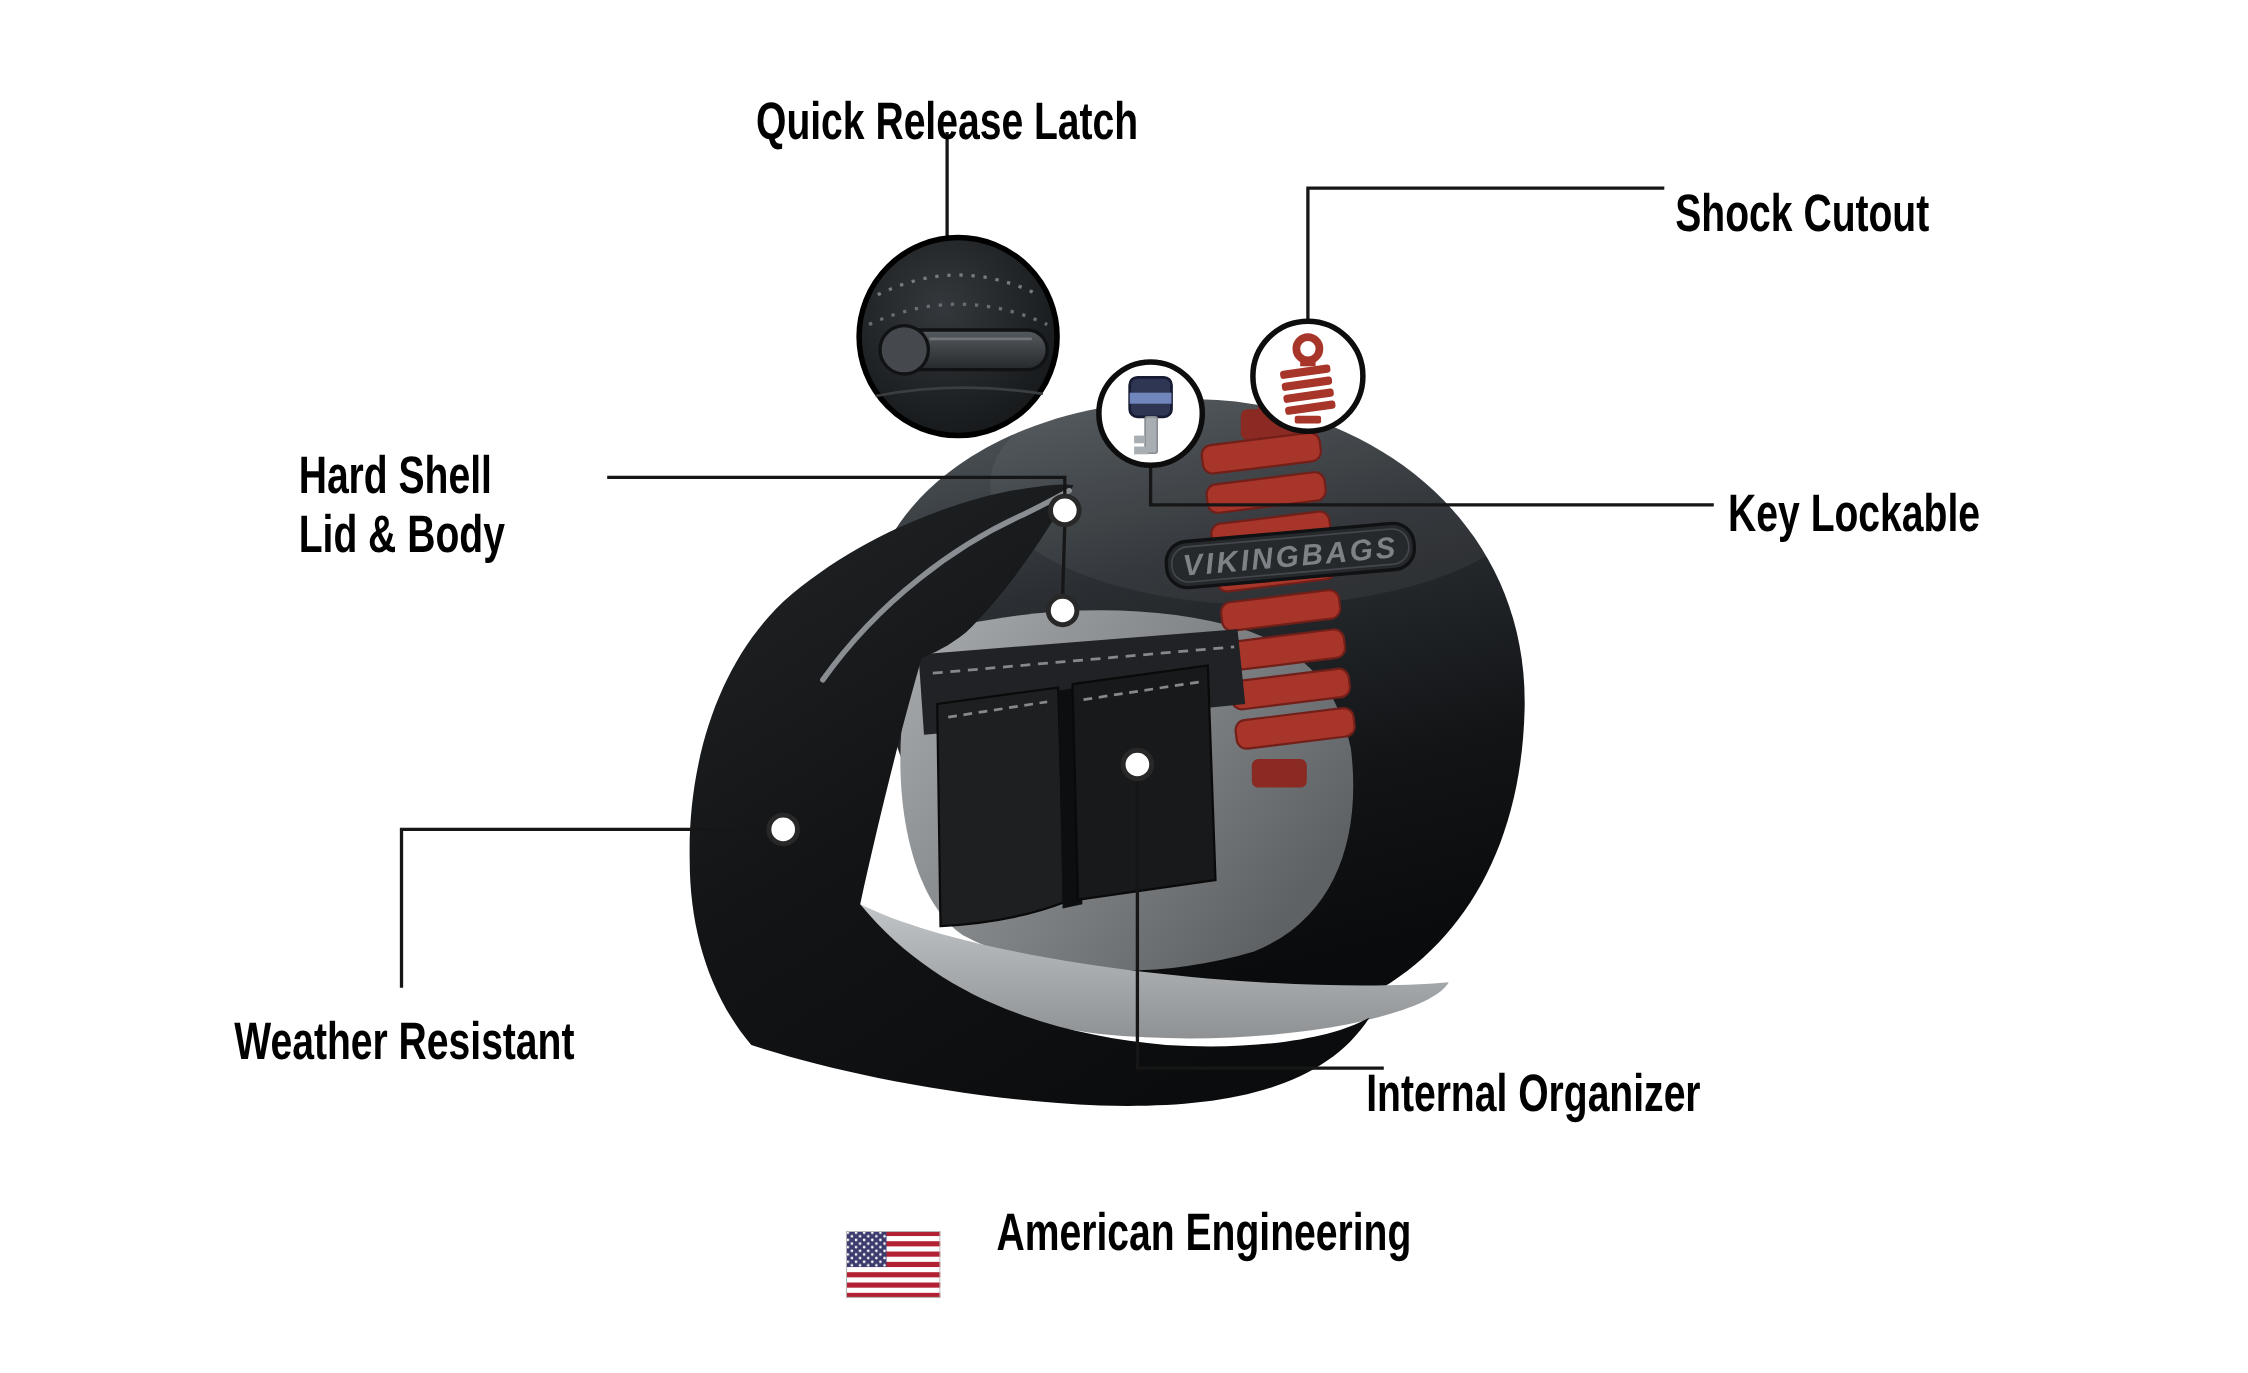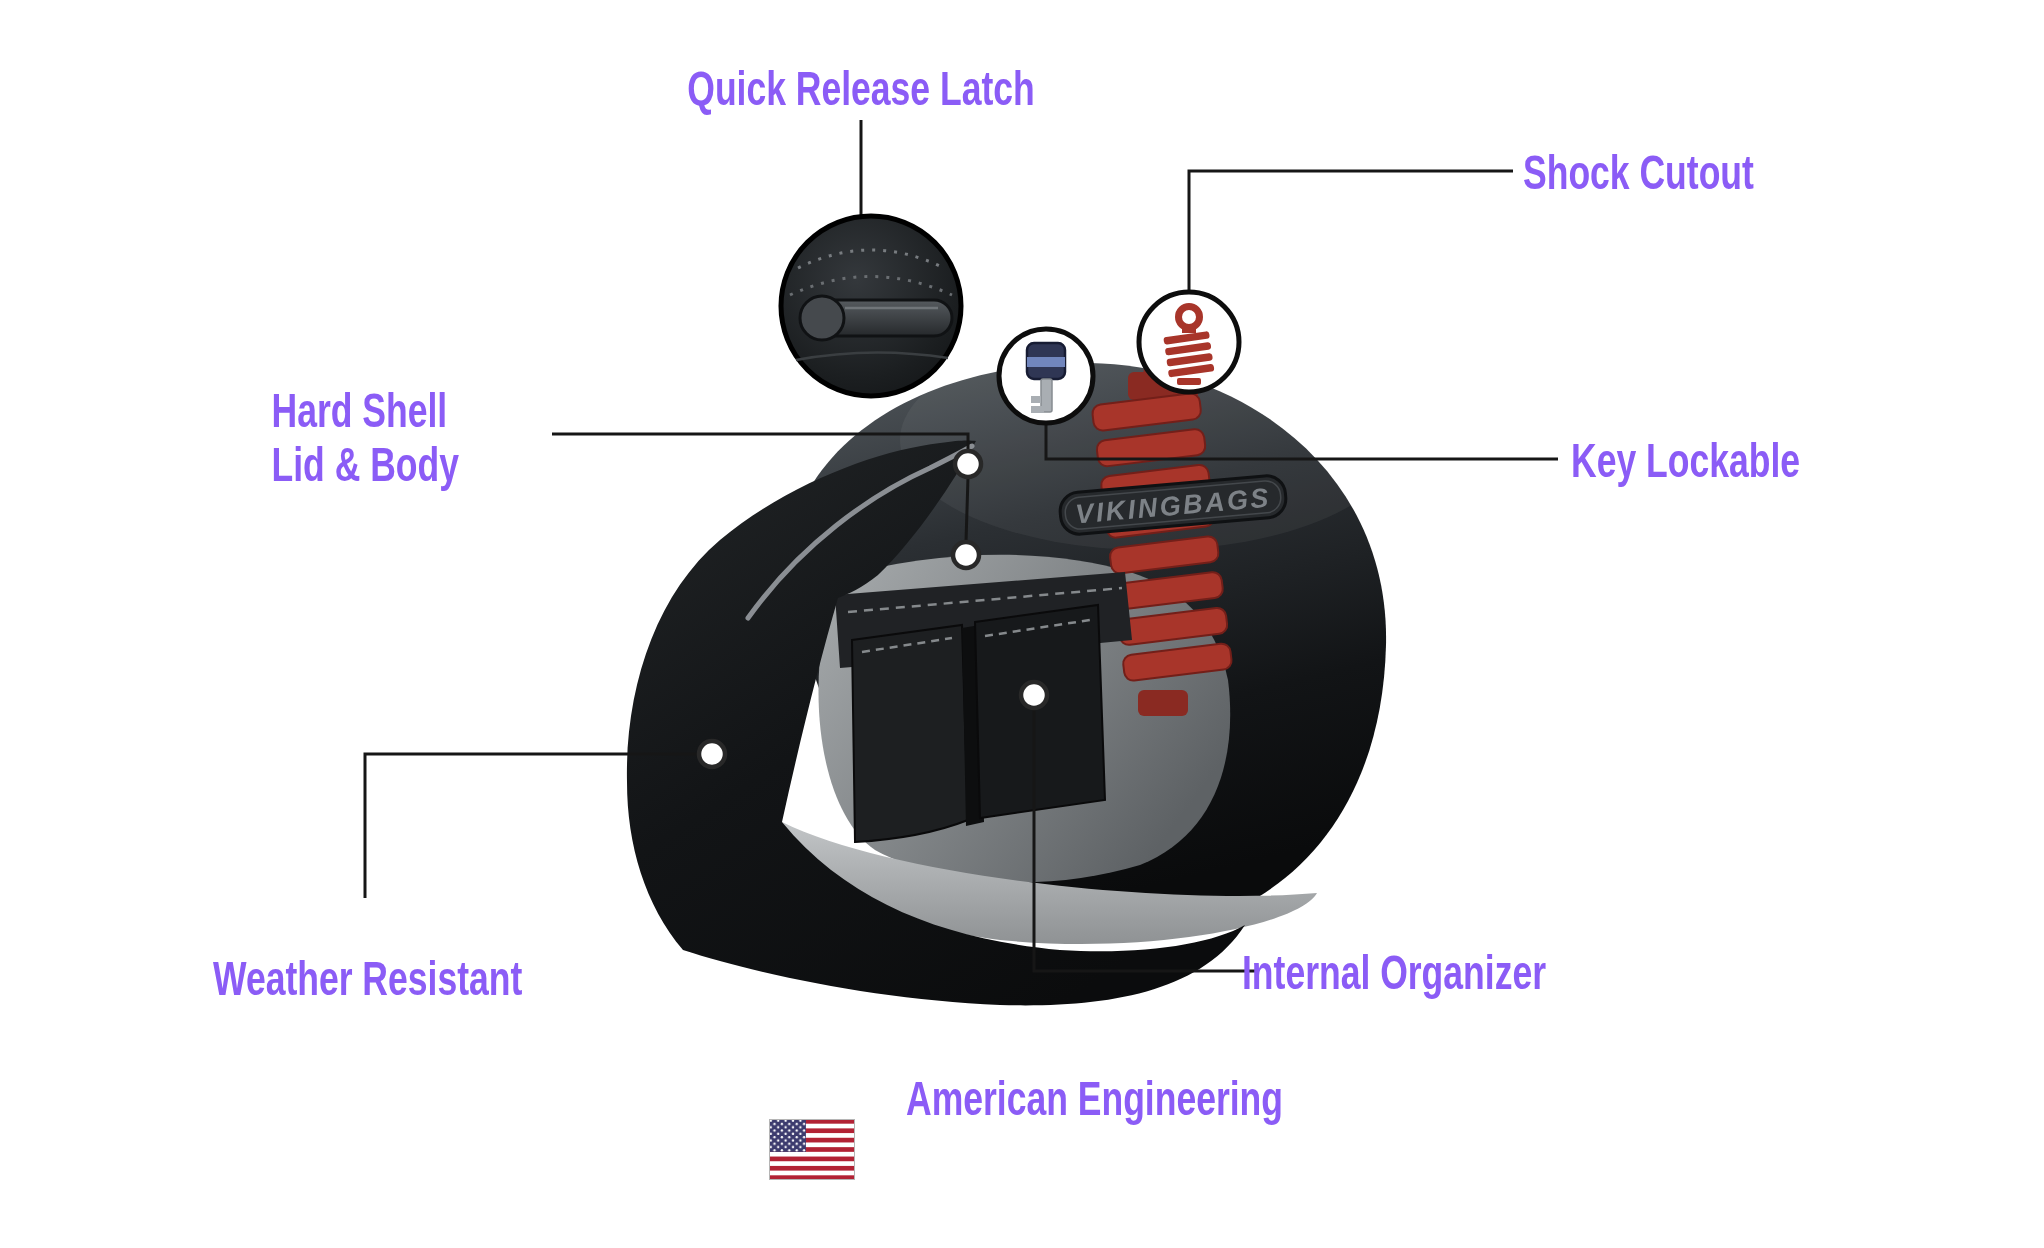--- a/index.html
+++ b/index.html
@@ -8,23 +8,24 @@
     width:2044px;height:1248px;
     background:#fff;
     overflow:hidden;
     font-family:"Liberation Sans", sans-serif;
   }
   svg.art{position:absolute;left:0;top:0;}
   .label{
     position:absolute;
     font-weight:bold;
     font-size:48px;
-    color:#8b5cf6;
+    color:#000000;
     line-height:1.12;
     white-space:nowrap;
+    margin-top:22px;
   }
   .label .line{display:block;transform:scaleX(.74);}
   .l-center{text-align:center;}
   .l-center .line{transform-origin:50% 50%;}
   .l-left{text-align:center;}
   .l-left .line{transform-origin:0 50%;}
   .l-right{text-align:left;}
   .l-right .line{transform-origin:100% 50%;}
   .flag{position:absolute;}
 </style>
@@ -180,25 +181,25 @@
 
   <div class="label l-left" style="left:1523px;top:146px">
     <span class="line">Shock Cutout</span>
   </div>
 
   <div class="label l-right" style="left:180px;top:384px;width:352px">
     <span class="line">Hard Shell</span>
     <span class="line">Lid &amp; Body</span>
   </div>
 
-  <div class="label l-left" style="left:1571px;top:434px">
+  <div class="label l-left" style="left:1571px;top:419px">
     <span class="line">Key Lockable</span>
   </div>
 
-  <div class="label l-left" style="left:213px;top:952px">
+  <div class="label l-left" style="left:213px;top:899px">
     <span class="line">Weather Resistant</span>
   </div>
 
   <div class="label l-left" style="left:1242px;top:946px">
     <span class="line">Internal Organizer</span>
   </div>
 
   <div class="flag" style="left:769px;top:1119px">
     <svg width="86" height="61" viewBox="0 0 86 61">
       <rect x="0" y="0" width="86" height="61" fill="#ffffff"></rect>

